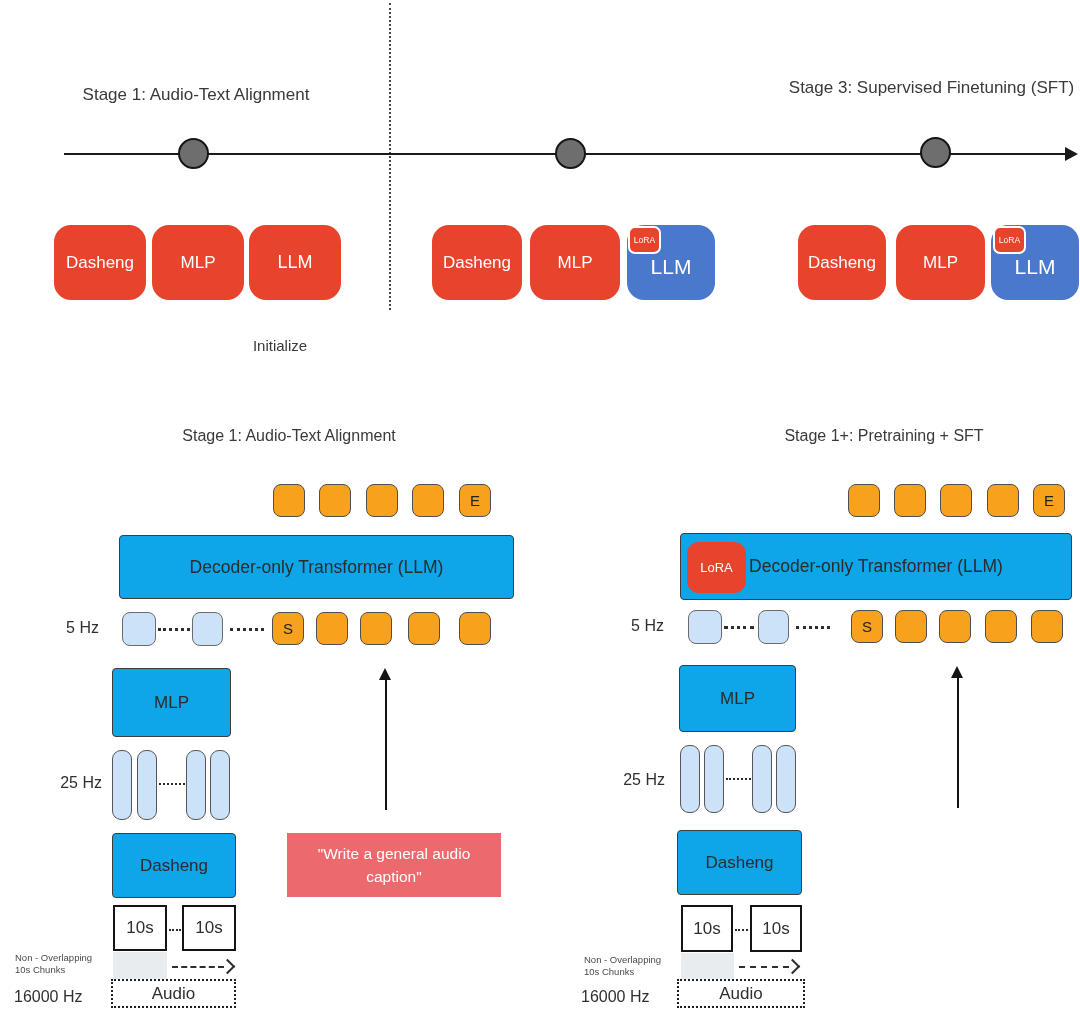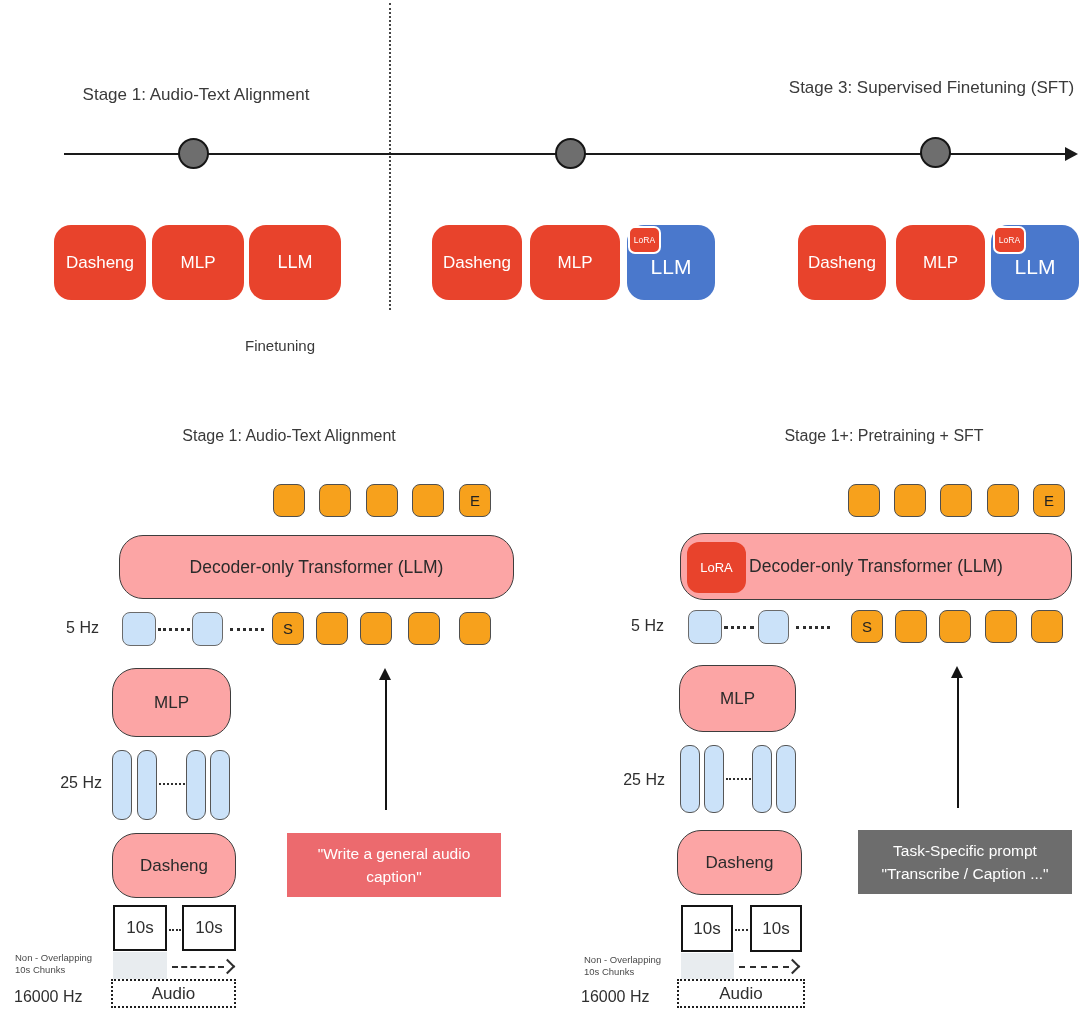--- a/index.html
+++ b/index.html
@@ -10,21 +10,21 @@
   .model-box{border-radius:17px;color:#fff;font-size:17px;display:flex;align-items:center;justify-content:center;}
   .red{background:#E8432C;}
   .blue-bg{background:#4A78CC;font-size:21px;}
   .badge{background:#E8432C;border:2px solid #fff;border-radius:7px;color:#fff;font-size:8.5px;
          display:flex;align-items:center;justify-content:center;box-sizing:border-box;}
   .node{width:31px;height:31px;border-radius:50%;background:#6e6e6e;border:2.5px solid #161616;box-sizing:border-box;}
   .axis{height:2.2px;background:#1a1a1a;}
   .axis-arrow{width:0;height:0;border-top:7px solid transparent;border-bottom:7px solid transparent;border-left:13px solid #1a1a1a;}
   .sep{border-left:2.5px dotted #454545;width:0;}
   .plain-label{font-size:15px;color:#3a3a3a;text-align:center;}
-  .white-box{background:#fca5a5;border:1.7px solid #3d3d3d;border-radius:24px;display:flex;align-items:center;justify-content:center;box-sizing:border-box;}
+  .white-box{background:#0ea5e9;border:1.7px solid #3d3d3d;border-radius:4px;display:flex;align-items:center;justify-content:center;box-sizing:border-box;}
   .tf-text{font-size:17.5px;color:#2b2b2b;}
   .mlp-text,.enc-text{font-size:17px;color:#2b2b2b;}
   .token{width:32px;height:33px;border-radius:8px;border:1.6px solid #4f4f4f;box-sizing:border-box;
          display:flex;align-items:center;justify-content:center;font-size:15px;color:#222;}
   .tk-orange{background:#F7A11C;}
   .tk-blue{background:#CBE2F9;border-color:#6b6b6b;}
   .bar{width:20px;height:70px;border-radius:9px;background:#CBE2F9;border:1.5px solid #565656;box-sizing:border-box;}
   .hdots{border-top:3.3px dotted #2e2e2e;height:0;}
   .sdots{border-top:2.6px dotted #2e2e2e;height:0;}
   .chunk{background:#fff;border:2.4px solid #141414;box-sizing:border-box;display:flex;align-items:center;justify-content:center;font-size:17px;}
@@ -62,21 +62,21 @@
 
   <div class="abs model-box red" style="left:45px;top:225px;width:92px;height:75px;">
     <span>Dasheng</span>
   </div>
   <div class="abs model-box red" style="left:143px;top:225px;width:92px;height:75px;">
     <span>MLP</span>
   </div>
   <div class="abs model-box red" style="left:240px;top:225px;width:92px;height:75px;font-size:18px;">
     <span>LLM</span>
   </div>
-  <div class="abs plain-label" style="left:211px;top:337px;width:120px;">Finetuning</div>
+  <div class="abs plain-label" style="left:211px;top:337px;width:120px;">Initialize</div>
 
   <div class="abs model-box red" style="left:423px;top:225px;width:90px;height:75px;">
     <span>Dasheng</span>
   </div>
   <div class="abs model-box red" style="left:521px;top:225px;width:90px;height:75px;">
     <span>MLP</span>
   </div>
   <div class="abs model-box blue-bg" style="left:618px;top:225px;width:88px;height:75px;">
     <span style="margin-top:8px;">LLM</span>
   </div>
@@ -235,19 +235,15 @@
 
     <div class="abs strip" style="left:112px;top:543px;width:53px;height:26px;"></div>
     <div class="abs dash" style="left:170px;top:556px;width:50px;"></div>
     <div class="abs chev" style="left:218px;top:551px;"></div>
 
     <div class="abs audio-box" style="left:108px;top:569px;width:128px;height:29px;">
       <span>Audio</span>
     </div>
     <div class="abs sr" style="left:12px;top:578px;">16000 Hz</div>
 
-    <div class="abs prompt graybg" style="left:289px;top:420px;width:214px;height:64px;">
-      <span>Task-Specific prompt</span>
-      <span>"Transcribe / Caption ..."</span>
-    </div>
   </div>
 
 </div>
 
 </body></html>

